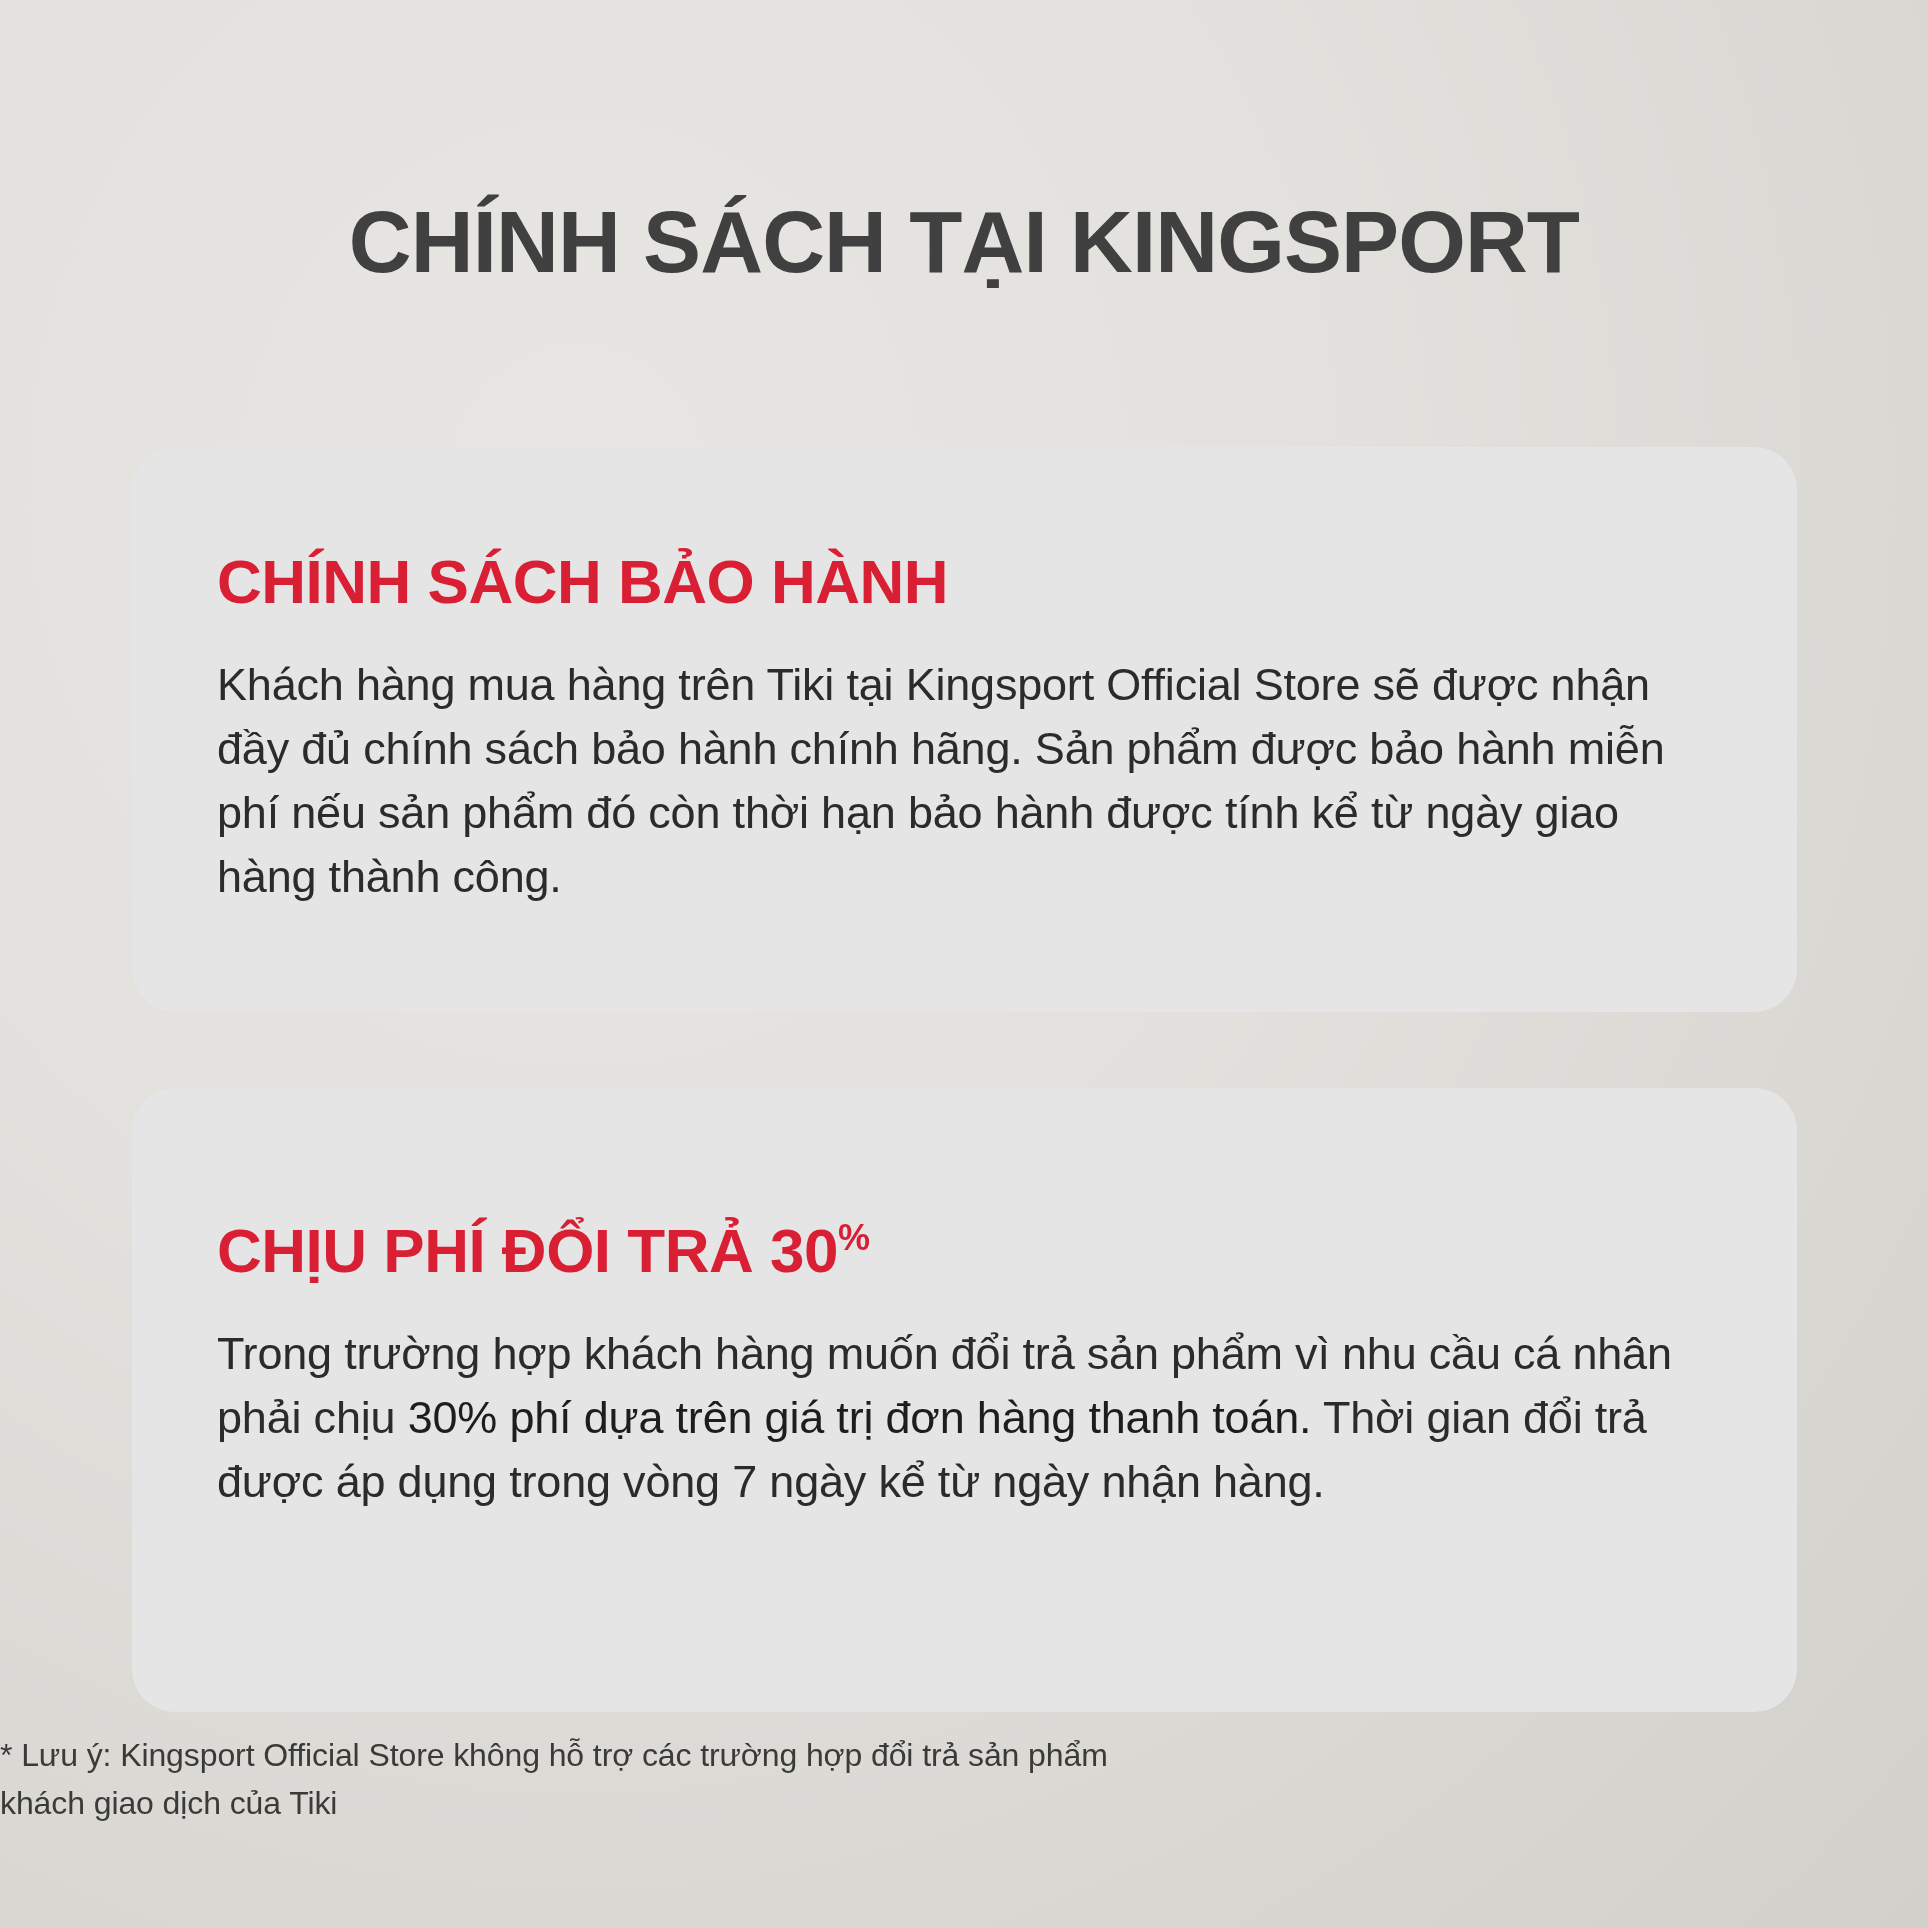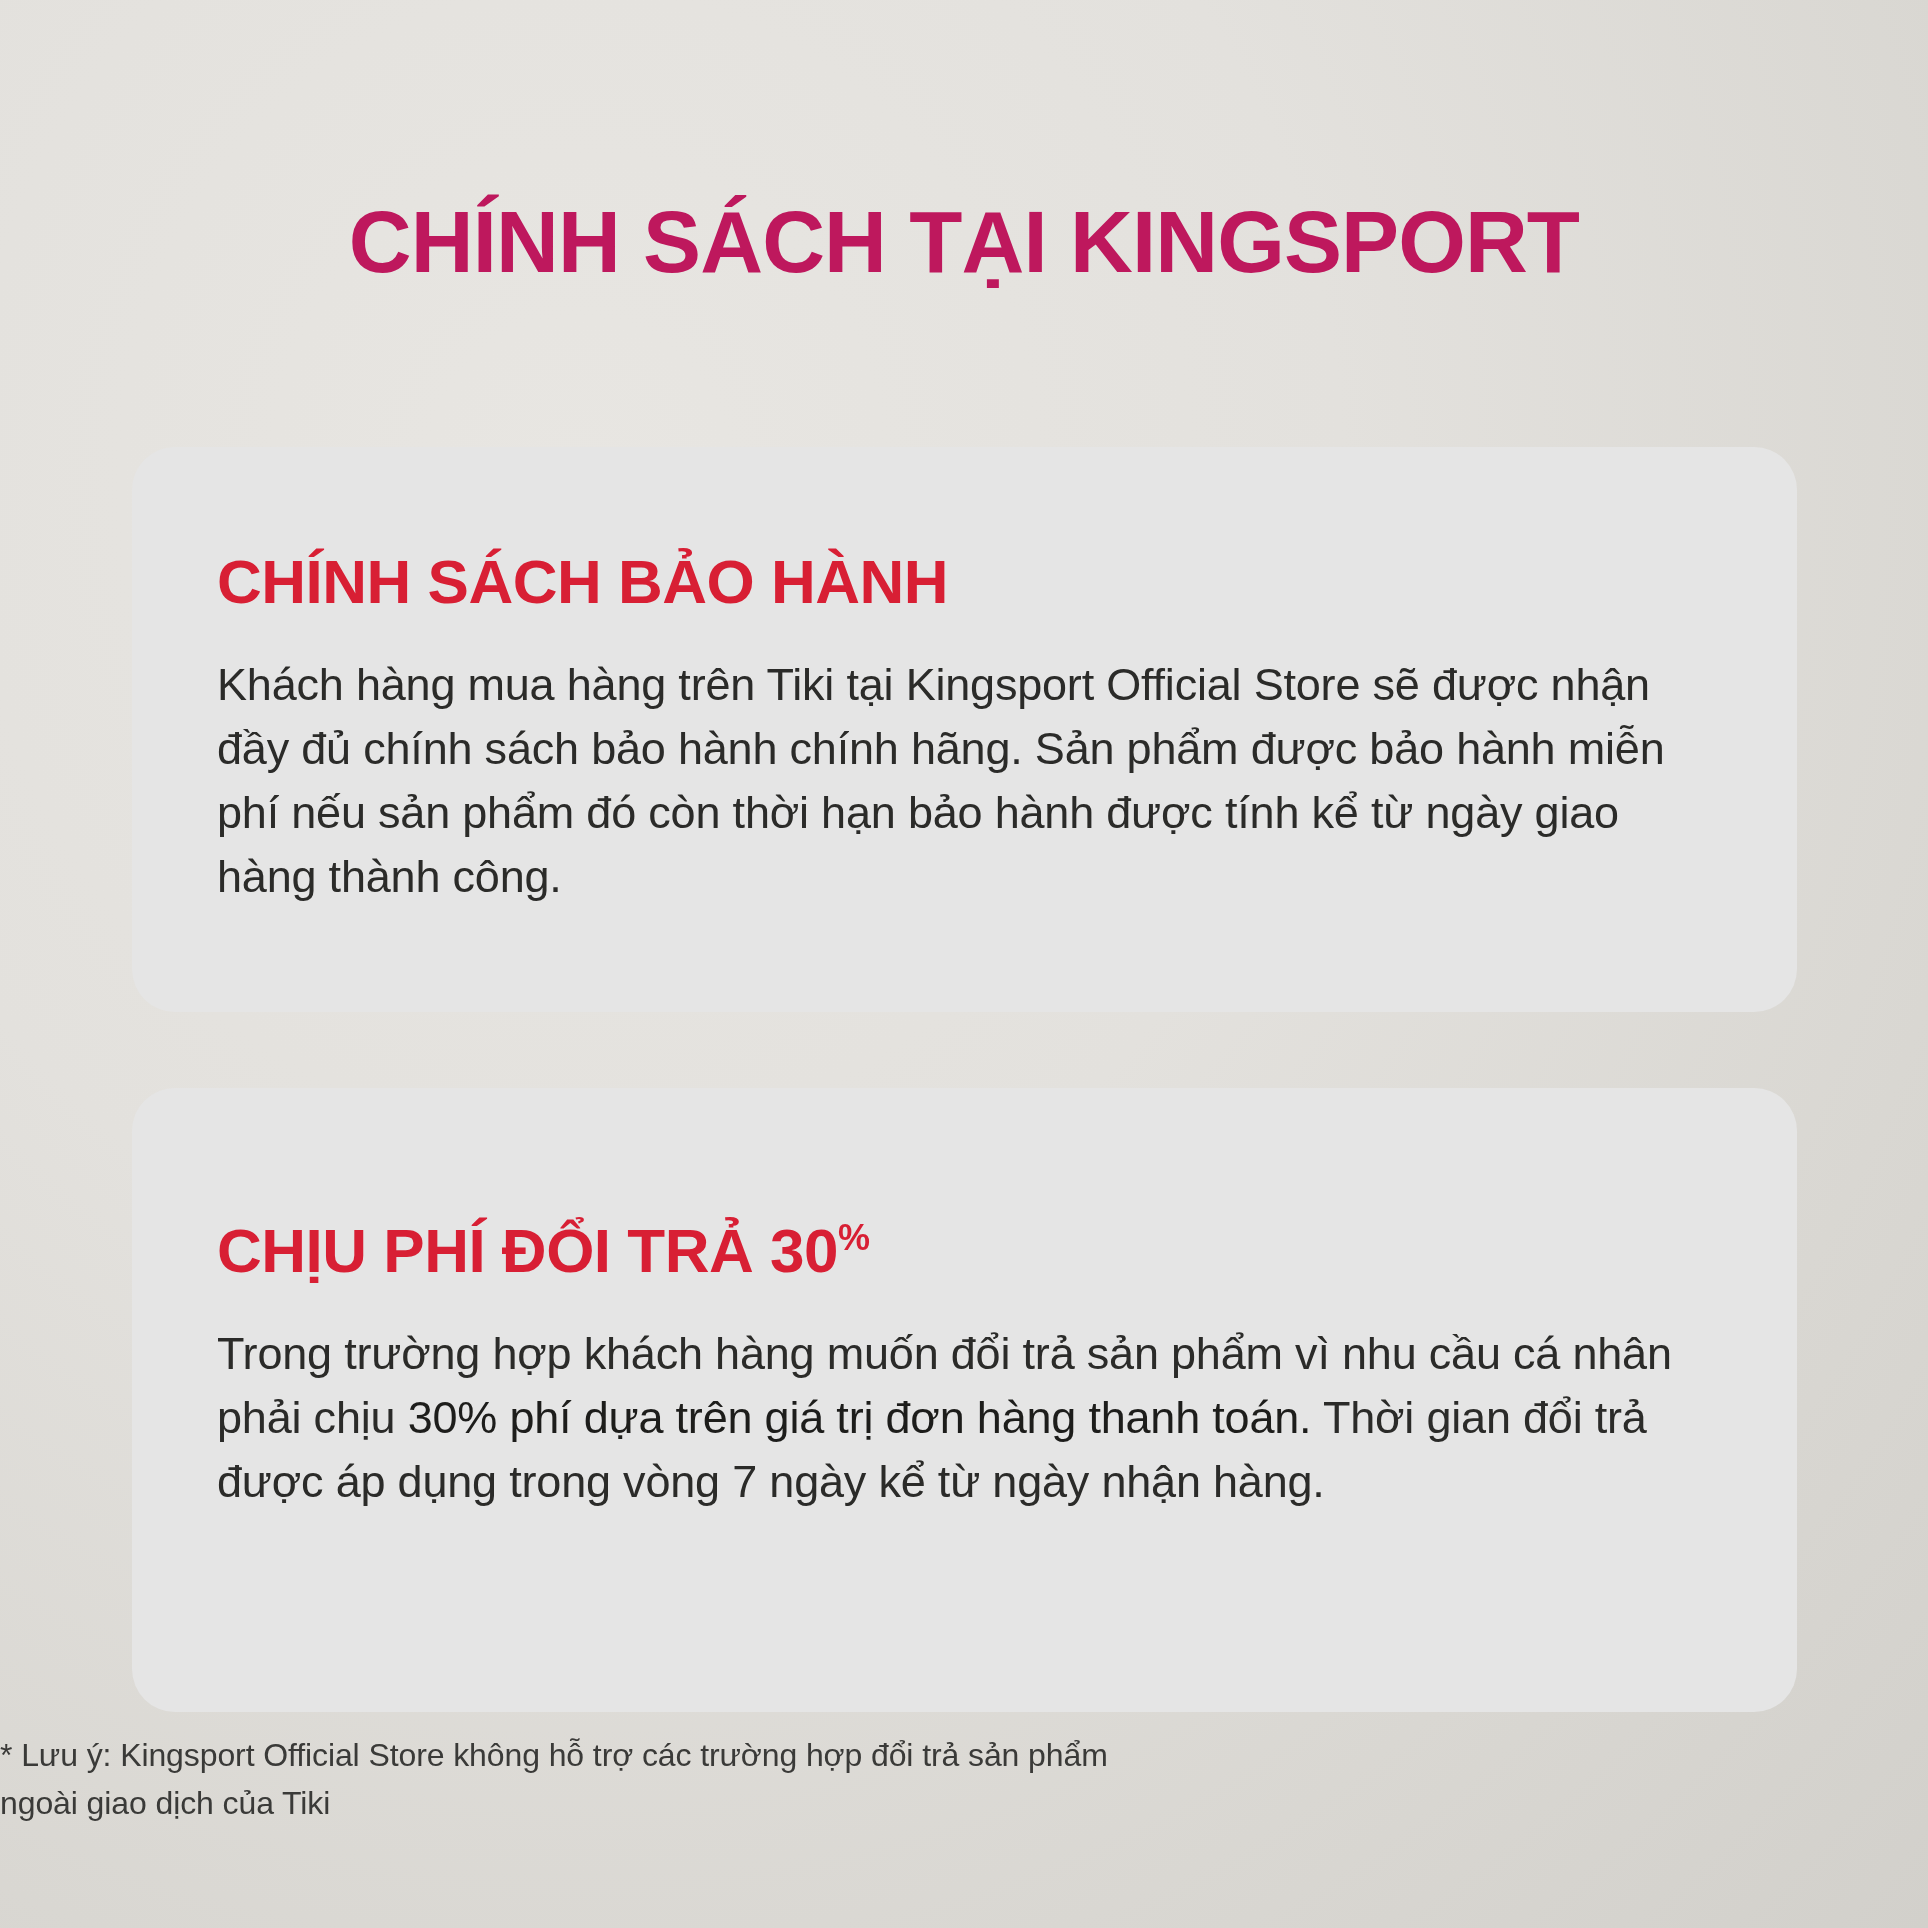--- a/index.html
+++ b/index.html
@@ -24,21 +24,21 @@
     flex-direction: column;
     align-items: center;
   }
 
   
   .main-title {
     margin-top: 198px;
     font-size: 87px;
     font-weight: 700;
     letter-spacing: -0.9px;
-    color: #be185d;
+    color: #404040;
     text-align: center;
     line-height: 1;
     white-space: nowrap;
   }
 
   
   .card {
     position: absolute;
     left: 132px;
     width: 1665px;
@@ -118,17 +118,17 @@
     <h2 class="card-heading">
       <span>CHỊU PHÍ ĐỔI TRẢ 30</span><span class="sup">%</span>
     </h2>
     <p class="card-body">
       <span>Trong trường hợp khách hàng muốn đổi trả sản phẩm vì nhu cầu cá nhân phải chịu </span><span class="strong">30% phí dựa trên giá trị đơn hàng thanh toán.</span><span> Thời gian đổi trả được áp dụng trong vòng 7 ngày kể từ ngày nhận hàng.</span>
     </p>
   </section>
 
   <div class="footnote">
     <span class="line">* Lưu ý: Kingsport Official Store không hỗ trợ các trường hợp đổi trả sản phẩm</span>
-    <span class="line">ngoài giao dịch của Tiki</span>
+    <span class="line">khách giao dịch của Tiki</span>
   </div>
 
 </div>
 
 
 </body></html>

